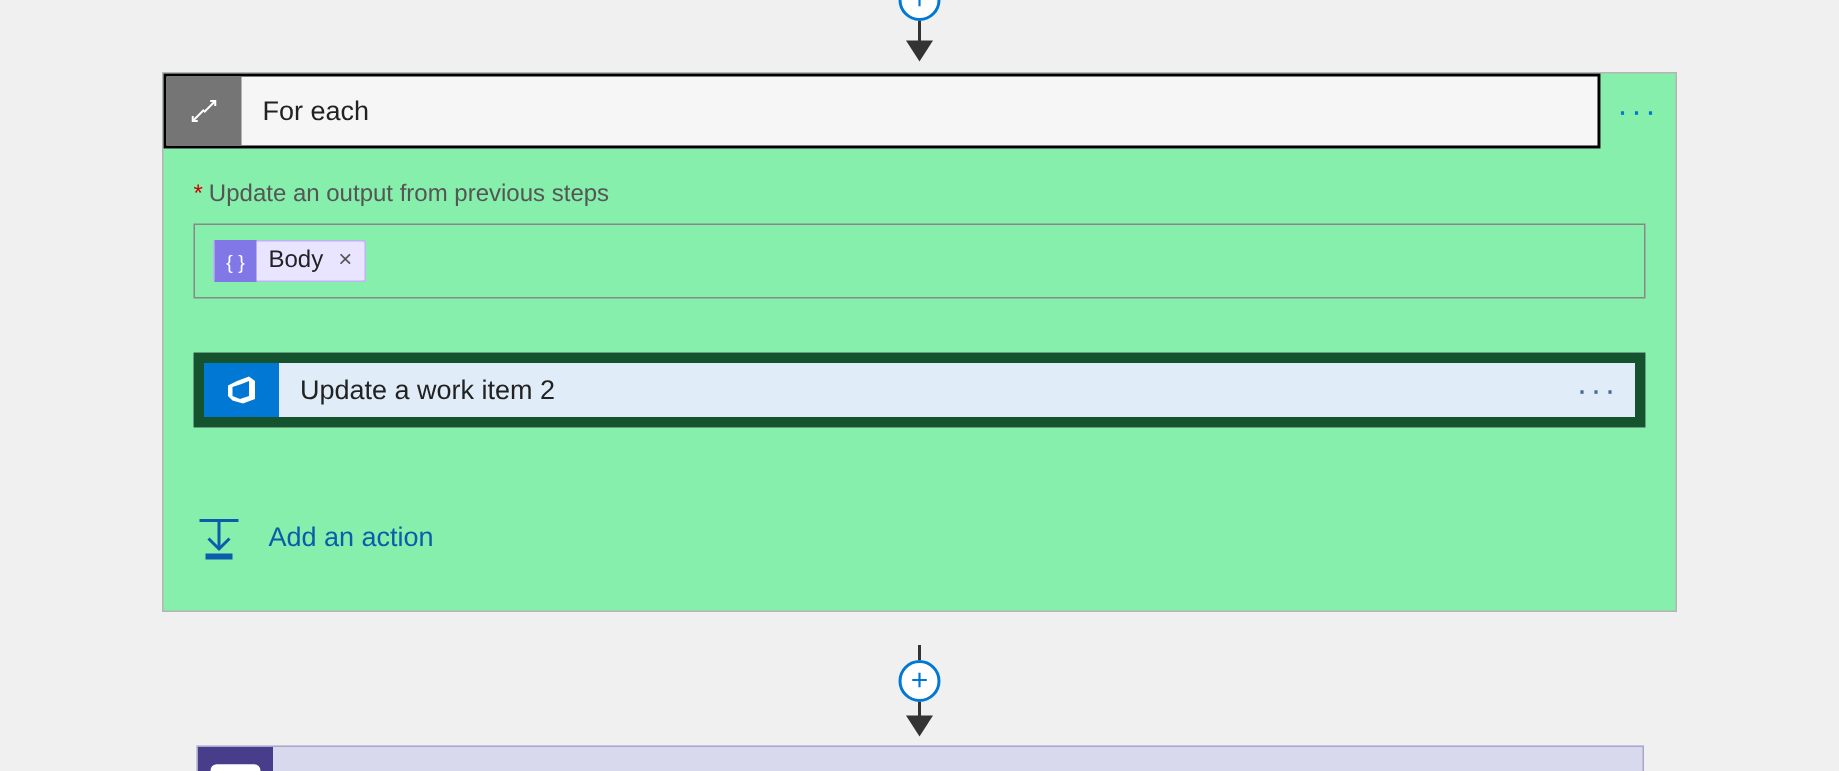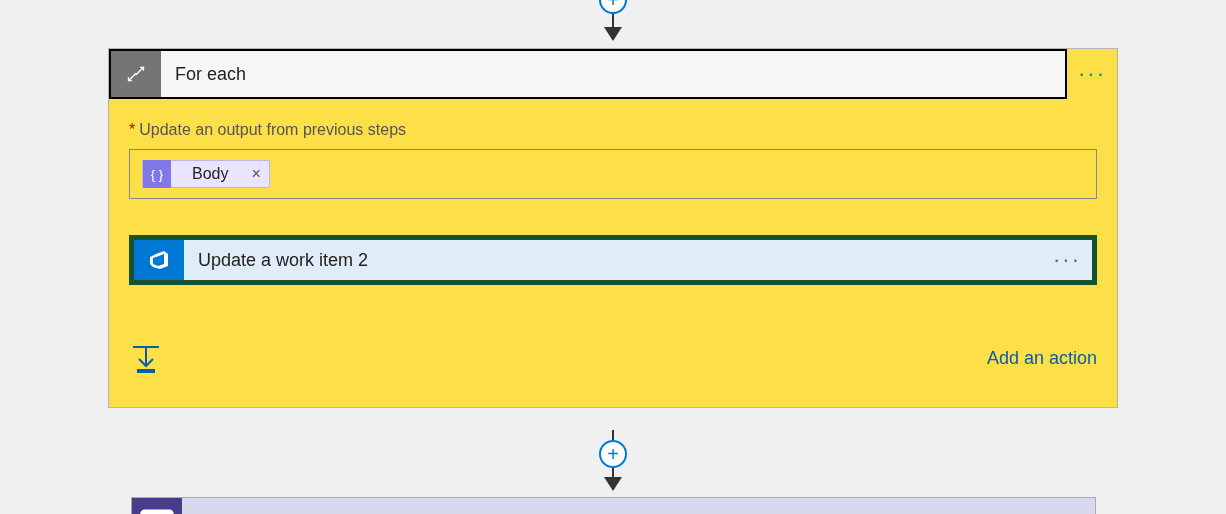--- a/index.html
+++ b/index.html
@@ -43,21 +43,21 @@
       border-right: 9px solid transparent;
       border-top: 14px solid #333;
       margin-top: -1px;
     }
     
     .card {
       position: absolute;
       top: 48px;
       left: 108px;
       width: 1010px;
-      background: #fde047;
+      background: #86efac;
       border: 1px solid #b5b5b5;
     }
     .card-header-wrap {
       display: flex;
       align-items: stretch;
     }
     .card-header {
       flex: 1;
       border: 2px solid #000;
       display: flex;
@@ -113,36 +113,36 @@
       height: 28px;
       cursor: default;
     }
     .token-icon {
       width: 28px; height: 28px;
       background: #8277e6;
       display: flex; align-items: center; justify-content: center;
       color: #fff; font-size: 13px; font-weight: 500;
     }
     .token-label {
-      padding: 0 21px;
+      padding: 0 8px;
       font-size: 16px;
       color: #222;
     }
     .token-remove {
       padding: 0 8px 0 2px;
       font-size: 16px;
       color: #555;
       cursor: pointer;
     }
     
     .nested-action {
       margin-top: 36px;
       display: flex;
       align-items: stretch;
-      border: 5px solid #14532d;
+      border: 7px solid #14532d;
       background: #e0ecf7;
       height: 50px;
       cursor: pointer;
     }
     .nested-iconbox {
       width: 50px;
       background: #0078d4;
       display: flex; align-items: center; justify-content: center;
     }
     .nested-iconbox svg { width: 24px; height: 24px; }
@@ -155,21 +155,21 @@
     }
     .nested-more {
       width: 50px;
       display: flex; align-items: center; justify-content: center;
       color: #4b6a9a; font-size: 22px; letter-spacing: 2px;
       cursor: pointer;
     }
     
     .add-action {
       margin-top: 56px;
-      display: flex; align-items: center; justify-content: space-between;
+      display: flex; align-items: center; justify-content: flex-start;
       gap: 16px;
       color: #0b5cab;
       font-size: 18px;
       cursor: pointer;
     }
     .add-action svg { width: 34px; height: 34px; stroke: #0b5cab; fill: none; stroke-width: 2; }
     
     .bottom-card {
       position: absolute;
       top: 497px;

